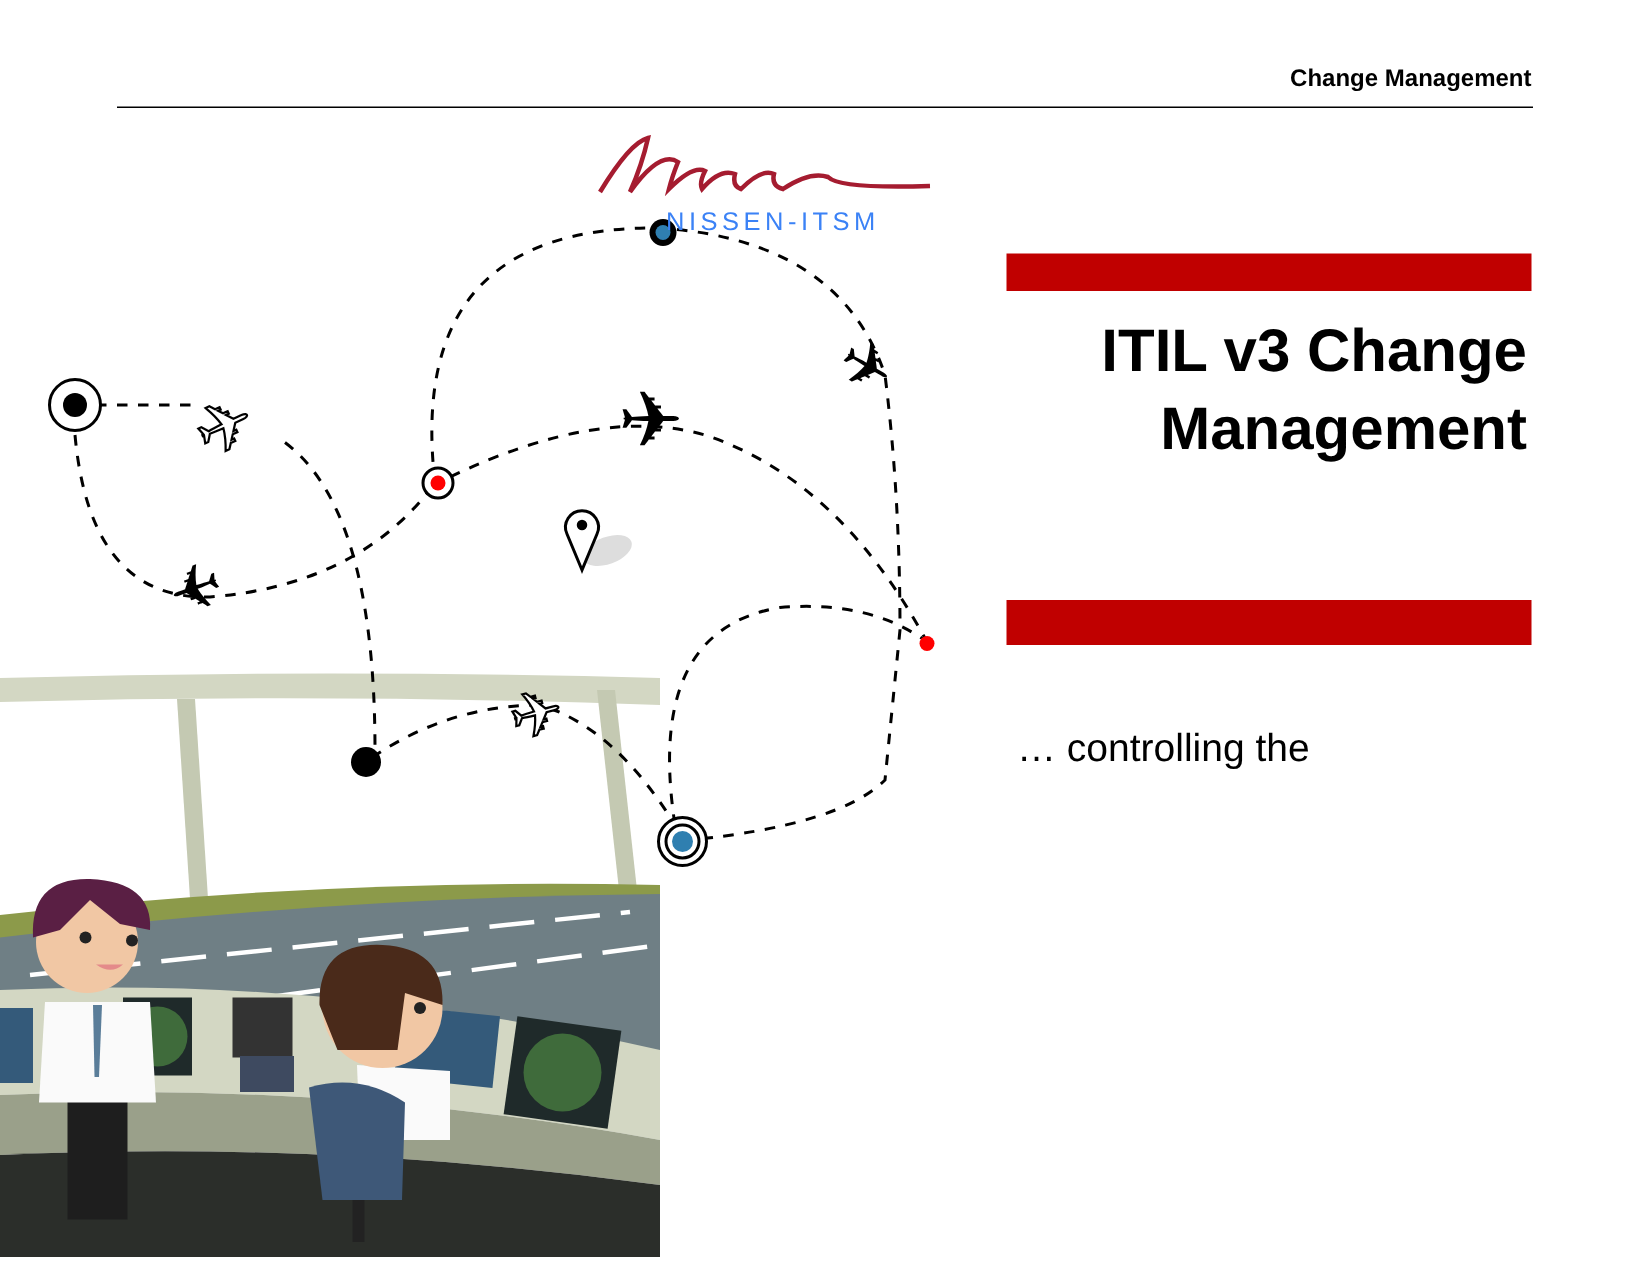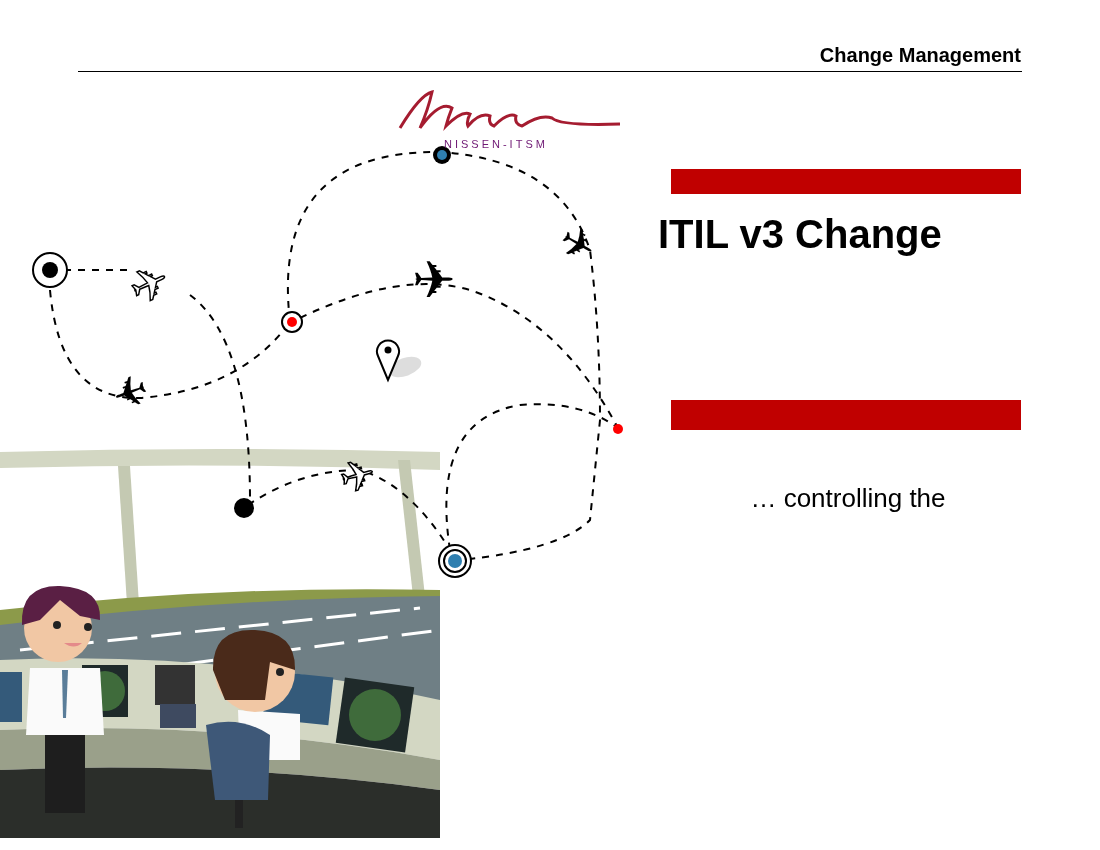--- a/index.html
+++ b/index.html
@@ -1,36 +1,37 @@
 <!DOCTYPE html>
 <html><head>
 <meta charset="utf-8">
 <style>
   html, body { margin:0; padding:0; }
   body { width:1100px; height:850px; background:#ffffff; position:relative; overflow:hidden;
          font-family:"Liberation Sans", sans-serif; color:#000; }
-  .header-title { position:absolute; right:79px; top:44px; font-size:20px; font-weight:bold; }
+  .header-title { position:absolute; right:79px; top:44px; font-size:16px; font-weight:bold; }
   .header-rule { position:absolute; left:78px; top:71px; width:944px; height:1px; background:#000; }
   .red-bar { position:absolute; left:671px; width:350px; background:#c00000; }
-  .title { position:absolute; right:82px; top:208px; width:360px; 
+  .title { position:absolute; right:82px; top:208px; width:360px; text-align:right;
            font-size:40px; font-weight:bold; line-height:52px; }
-  .subtitle { position:absolute; right:82px; top:485px; width:340px; text-align:center;
+  .subtitle { position:absolute; right:82px; top:485px; width:340px; text-align:left;
               font-size:26px; line-height:26.5px; }
   .illus { position:absolute; left:0; top:80px; width:660px; height:770px; }
-  .logo-text { position:absolute; left:444px; top:138px; font-size:11px; letter-spacing:3px; color:#701a75; }
+  .logo-text { position:absolute; left:444px; top:138px; font-size:17px; letter-spacing:3px; color:#3b82f6; }
 </style>
 </head>
 <body>
 
 <div class="header-title">Change Management</div>
 <div class="header-rule"></div>
 
 <div class="red-bar" style="top:169px;height:25px;"></div>
 <div class="title">
   <div>ITIL v3 Change</div>
+  <div>Management</div>
 </div>
 <div class="red-bar" style="top:400px;height:30px;"></div>
 
 <div class="subtitle">
   <div>… controlling the</div>
 </div>
 
 <svg class="illus" viewBox="0 80 660 770" width="660" height="770">
 
   <g>

